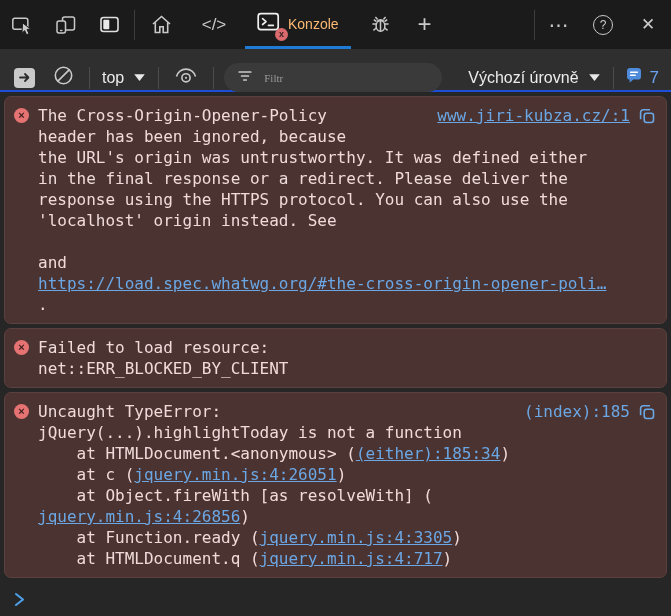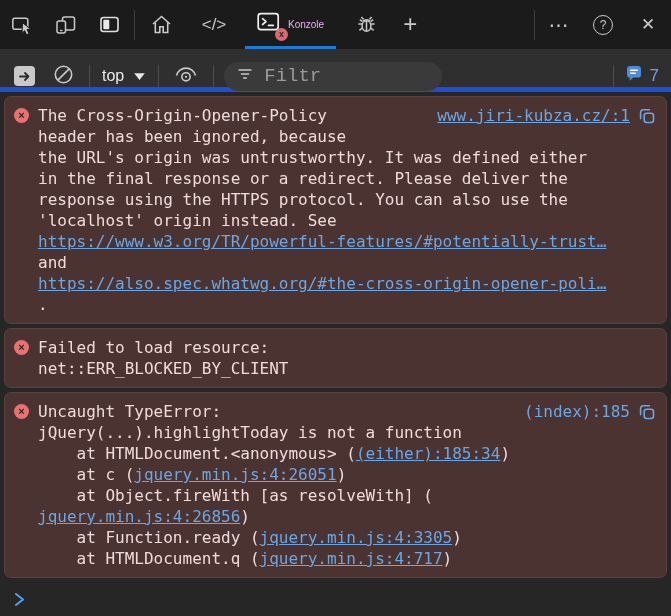--- a/index.html
+++ b/index.html
@@ -7,37 +7,37 @@
     width:671px;height:616px;display:flex;flex-direction:column;
     font-family:"Liberation Sans",sans-serif;overflow:hidden;background:#262626;
     -webkit-font-smoothing:antialiased;
   }
   
   .tabbar{height:49px;background:#1b1b1b;display:flex;align-items:center;flex:0 0 auto;}
   .tbtn{width:44px;height:49px;display:flex;align-items:center;justify-content:center;color:#c9c9c9;cursor:pointer;}
   .tbtn svg{display:block;}
   .vsep-top{width:1px;height:30px;background:#3d3d3d;margin:0 2px;flex:0 0 auto;}
   .tab{height:49px;box-sizing:border-box;display:flex;align-items:center;gap:8px;padding:2px 12px 0 12px;border-bottom:3px solid #1f7ad6;cursor:pointer;margin-left:2px;}
-  .tab-label{color:#f0abfc;font-size:10px;}
+  .tab-label{color:#fdba74;font-size:14px;}
   .tab-icon-wrap{position:relative;display:flex;}
   .tab-badge{position:absolute;right:-8px;bottom:-5px;width:13px;height:13px;border-radius:50%;background:#d96a6e;color:#3b2222;font-size:9px;font-weight:bold;line-height:13px;text-align:center;}
   .glyph{font-size:17px;color:#c9c9c9;}
   .plus-glyph{font-size:24px;font-weight:300;color:#c9c9c9;margin-top:-2px;}
   .more-glyph{font-size:20px;color:#c9c9c9;letter-spacing:1px;}
   .close-glyph{font-size:17px;color:#c9c9c9;}
   .help-circle{width:18px;height:18px;border:1.5px solid #c9c9c9;border-radius:50%;color:#c9c9c9;font-size:12px;line-height:18px;text-align:center;}
   .spacer{flex:1;}
   
-  .toolbar{height:43px;background:#2f2f2f;display:flex;align-items:center;padding:16px 10px 0 8px;flex:0 0 auto;border-bottom:5px solid #1d4ed8;box-sizing:border-box;}
+  .toolbar{height:43px;background:#2f2f2f;display:flex;align-items:center;padding:16px 10px 0 8px;flex:0 0 auto;border-bottom:2px solid #1d4ed8;box-sizing:border-box;}
   .cbtn{height:30px;display:flex;align-items:center;justify-content:center;color:#dedede;cursor:pointer;padding:0 6px;}
   .vsep{width:1px;height:22px;background:#4c4c4c;margin:0 8px;flex:0 0 auto;}
   .drawer-box{width:21px;height:20px;background:#c9c9c9;border-radius:4px;display:flex;align-items:center;justify-content:center;}
   .select-like{display:flex;align-items:center;gap:9px;color:#ececec;font-size:16px;cursor:pointer;padding:0 4px;}
   .pill{display:flex;align-items:center;gap:8px;background:#3a3a3a;border-radius:15px;height:29px;width:218px;padding:0 12px;margin-left:2px;box-sizing:border-box;}
-  .pill input{flex:1;background:transparent;border:none;outline:none;color:#a3a3a3;font-size:19px;font-family:Liberation Mono, monospace;width:100%;}
+  .pill input{flex:1;background:transparent;border:none;outline:none;color:#a3a3a3;font-size:11px;font-family:Liberation Serif, serif;width:100%;}
   .pill input::placeholder{color:#9b9b9b;}
   .issues{display:flex;align-items:center;gap:6px;cursor:pointer;padding:0 2px;}
   .issues-count{color:#6aa2ef;font-size:17px;}
   
   .console-area{flex:1;background:#262626;overflow:hidden;padding-top:4px;}
   .msg{position:relative;background:#4a3330;border:1px solid #5c403d;border-radius:7px;margin:0 4px 4px 4px;padding:8px 10px 8px 33px;
        font-family:"DejaVu Sans Mono",monospace;font-size:16px;line-height:21px;color:#f1dbda;box-sizing:border-box;}
   .err-icon{position:absolute;left:9px;top:11px;width:15px;height:15px;border-radius:50%;background:#e57373;color:#42201f;
        font-family:"Liberation Sans",sans-serif;font-size:11px;font-weight:bold;line-height:15px;text-align:center;}
   .msg-body{display:block;white-space:pre-wrap;word-break:break-word;}
@@ -168,20 +168,26 @@
     <div class="vsep"></div>
     <div class="pill">
       <span>
         <svg width="18" height="18" viewBox="0 0 18 18" fill="none" stroke="#c9c9c9" stroke-width="1.7" stroke-linecap="round">
           <path d="M3.2 5 H14.8 M5.6 9 H12.4 M7.8 13 H10.2"></path>
         </svg>
       </span>
       <input value="" placeholder="Filtr" style="">
     </div>
     <div class="spacer"></div>
+    <div class="select-like">
+      <span>Výchozí úrovně</span>
+      <svg width="13" height="9" viewBox="0 0 13 9">
+          <path d="M1.2 1.2 H11.8 L6.5 8 Z" fill="#e8e8e8"></path>
+        </svg>
+    </div>
     <div class="vsep"></div>
     <div class="issues">
       <span>
         <svg width="20" height="20" viewBox="0 0 20 20">
           <path d="M3 5.2 A3.2 3.2 0 0 1 6.2 2 H13.8 A3.2 3.2 0 0 1 17 5.2 V10.4 A3.2 3.2 0 0 1 13.8 13.6 H9.4 L5.6 16.8 V13.6 H6.2 A3.2 3.2 0 0 1 3 10.4 Z" fill="#4f8bdc"></path>
           <path d="M6.6 6.2 H13.4 M6.6 9.2 H11.2" stroke="#ffffff" stroke-width="1.5" stroke-linecap="round"></path>
         </svg>
       </span>
       <span class="issues-count">7</span>
     </div>
@@ -199,23 +205,23 @@
                 <path d="M12 2.8 H5.2 A2.6 2.6 0 0 0 2.6 5.4 V12.2"></path>
               </svg>
             </span>
           </span>
           <span class="msg-body"><span class="msg-text">The Cross-Origin-Opener-Policy
 header has been ignored, because
 the URL's origin was untrustworthy. It was defined either
 in the final response or a redirect. Please deliver the
 response using the HTTPS protocol. You can also use the
 'localhost' origin instead. See
-</span><span class="msg-link">https://www.w3.org/TR/powerful-features/#potentially-trust…</span><span class="msg-text">
+</span><span class="msg-text">
 and
-</span><span class="msg-link">https://also.spec.whatwg.org/#the-cross-origin-opener-poli…</span><span class="msg-text">
+</span><span class="msg-link">https://load.spec.whatwg.org/#the-cross-origin-opener-poli…</span><span class="msg-text">
 .</span></span>
         </div>
         <div class="msg">
           <span class="err-icon">×</span>
           <span class="msg-body"><span class="msg-text">Failed to load resource:
 net::ERR_BLOCKED_BY_CLIENT</span></span>
         </div>
         <div class="msg">
           <span class="err-icon">×</span>
           <span class="msg-meta">

